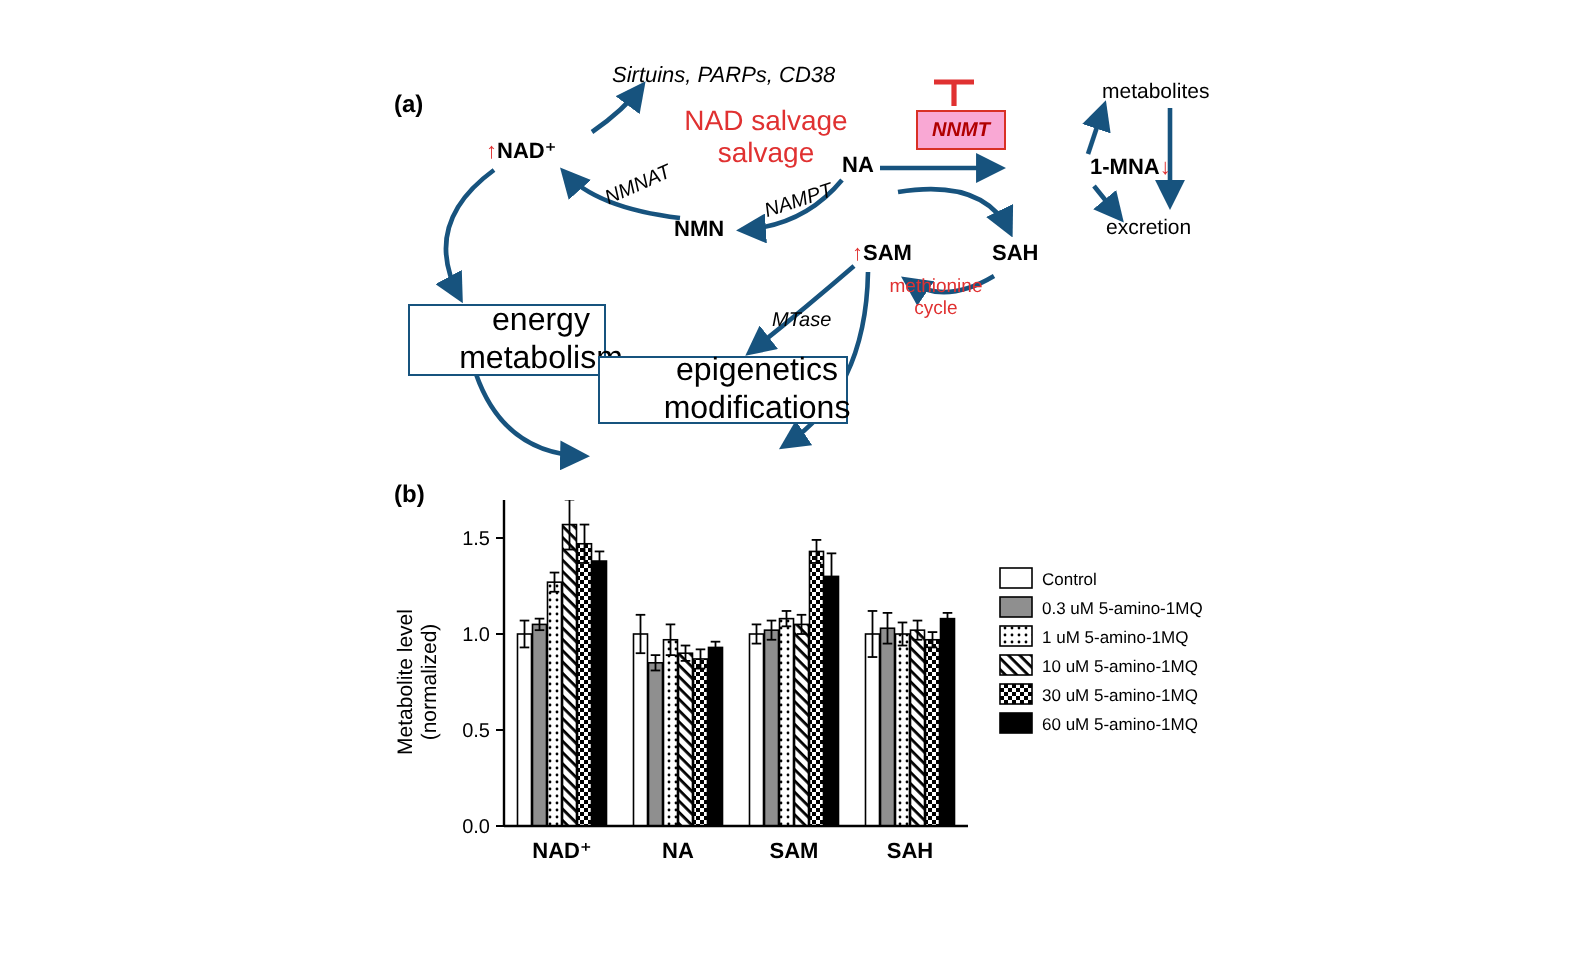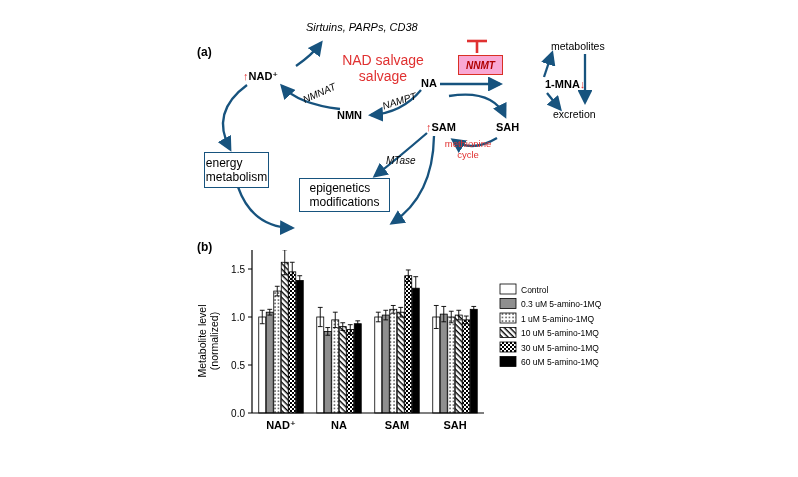--- a/index.html
+++ b/index.html
@@ -6,21 +6,21 @@
   .page{position:relative;width:798px;height:477px;background:#fff;overflow:hidden;
         font-family:"Liberation Sans","DejaVu Sans",sans-serif;color:#000;}
   .lbl{position:absolute;font-size:11px;line-height:1.15;white-space:nowrap;}
   .bold{font-weight:bold;}
   .ital{font-style:italic;}
   .red{color:#e03131;}
   .center{text-align:center;white-space:normal;}
   .panel-label{font-weight:bold;font-size:12px;}
   .diagbox{position:absolute;border:1.4px solid #17537e;background:#fff;
            display:flex;align-items:center;justify-content:center;
-           font-size:12px;text-align:left;line-height:1.2;z-index:2;}
+           font-size:16px;text-align:center;line-height:1.2;z-index:2;padding-left:34px;}
   .nnmt{position:absolute;left:458px;top:55px;width:43px;height:18px;
         background:#f9a8d4;border:1.6px solid #d93025;color:#b00000;
         display:flex;align-items:center;justify-content:center;
         font-size:10px;font-weight:bold;font-style:italic;z-index:2;}
   .arrows{position:absolute;left:0;top:0;z-index:1;}
   .txt{z-index:3;}
   .rot{transform-origin:left top;}
   svg text{font-family:"Liberation Sans","DejaVu Sans",sans-serif;}
   #chart{position:absolute;left:190px;top:250px;z-index:2;}
 </style>
@@ -51,21 +51,21 @@
       <path d="M 434,136 Q 433,196 392,223" marker-end="url(#arrw)"></path>
     </g>
     <g stroke="#e03131" stroke-width="2.6" fill="none">
       <line x1="467" y1="41" x2="487" y2="41"></line>
       <line x1="477" y1="41" x2="477" y2="53"></line>
     </g>
   </svg>
 
   <div class="lbl panel-label txt" style="left:197px;top:46px;">(a)</div>
 
-  <div class="lbl ital txt" style="left:306px;top:21px;">Sirtuins, PARPs, CD38</div>
+  <div class="lbl ital txt" style="left:306px;top:32px;">Sirtuins, PARPs, CD38</div>
 
   <div class="lbl red center txt" style="left:340px;top:52px;width:86px;font-size:14px;">
     <span>NAD salvage</span><br>
     <span>salvage</span>
   </div>
 
   <div class="lbl txt" style="left:243px;top:70px;">
     <span class="red">↑</span><span class="bold">NAD⁺</span>
   </div>
 

